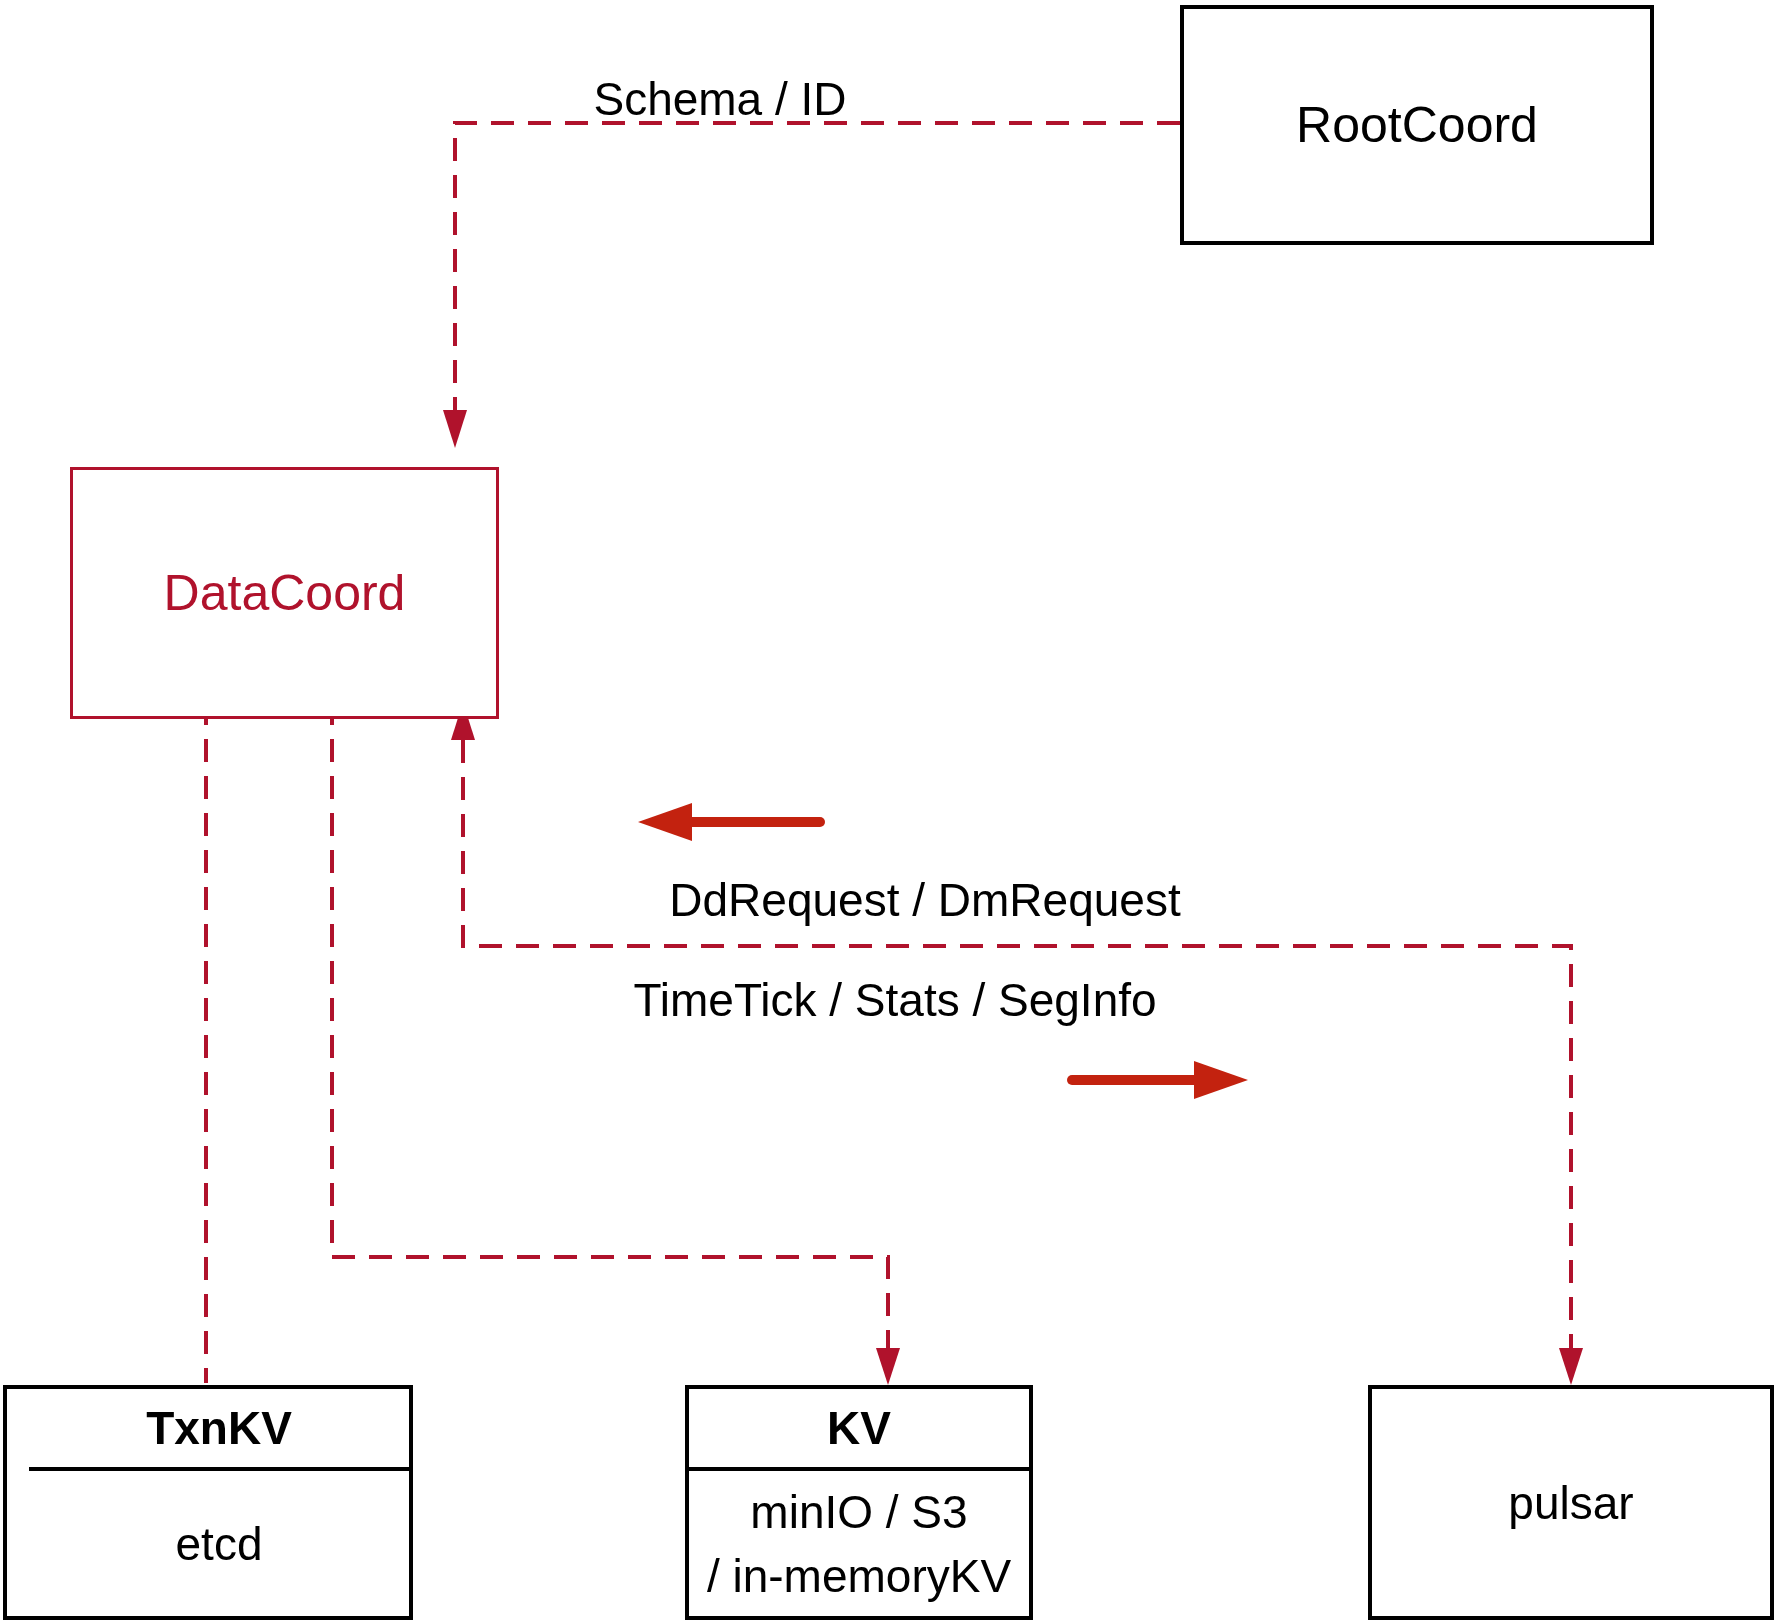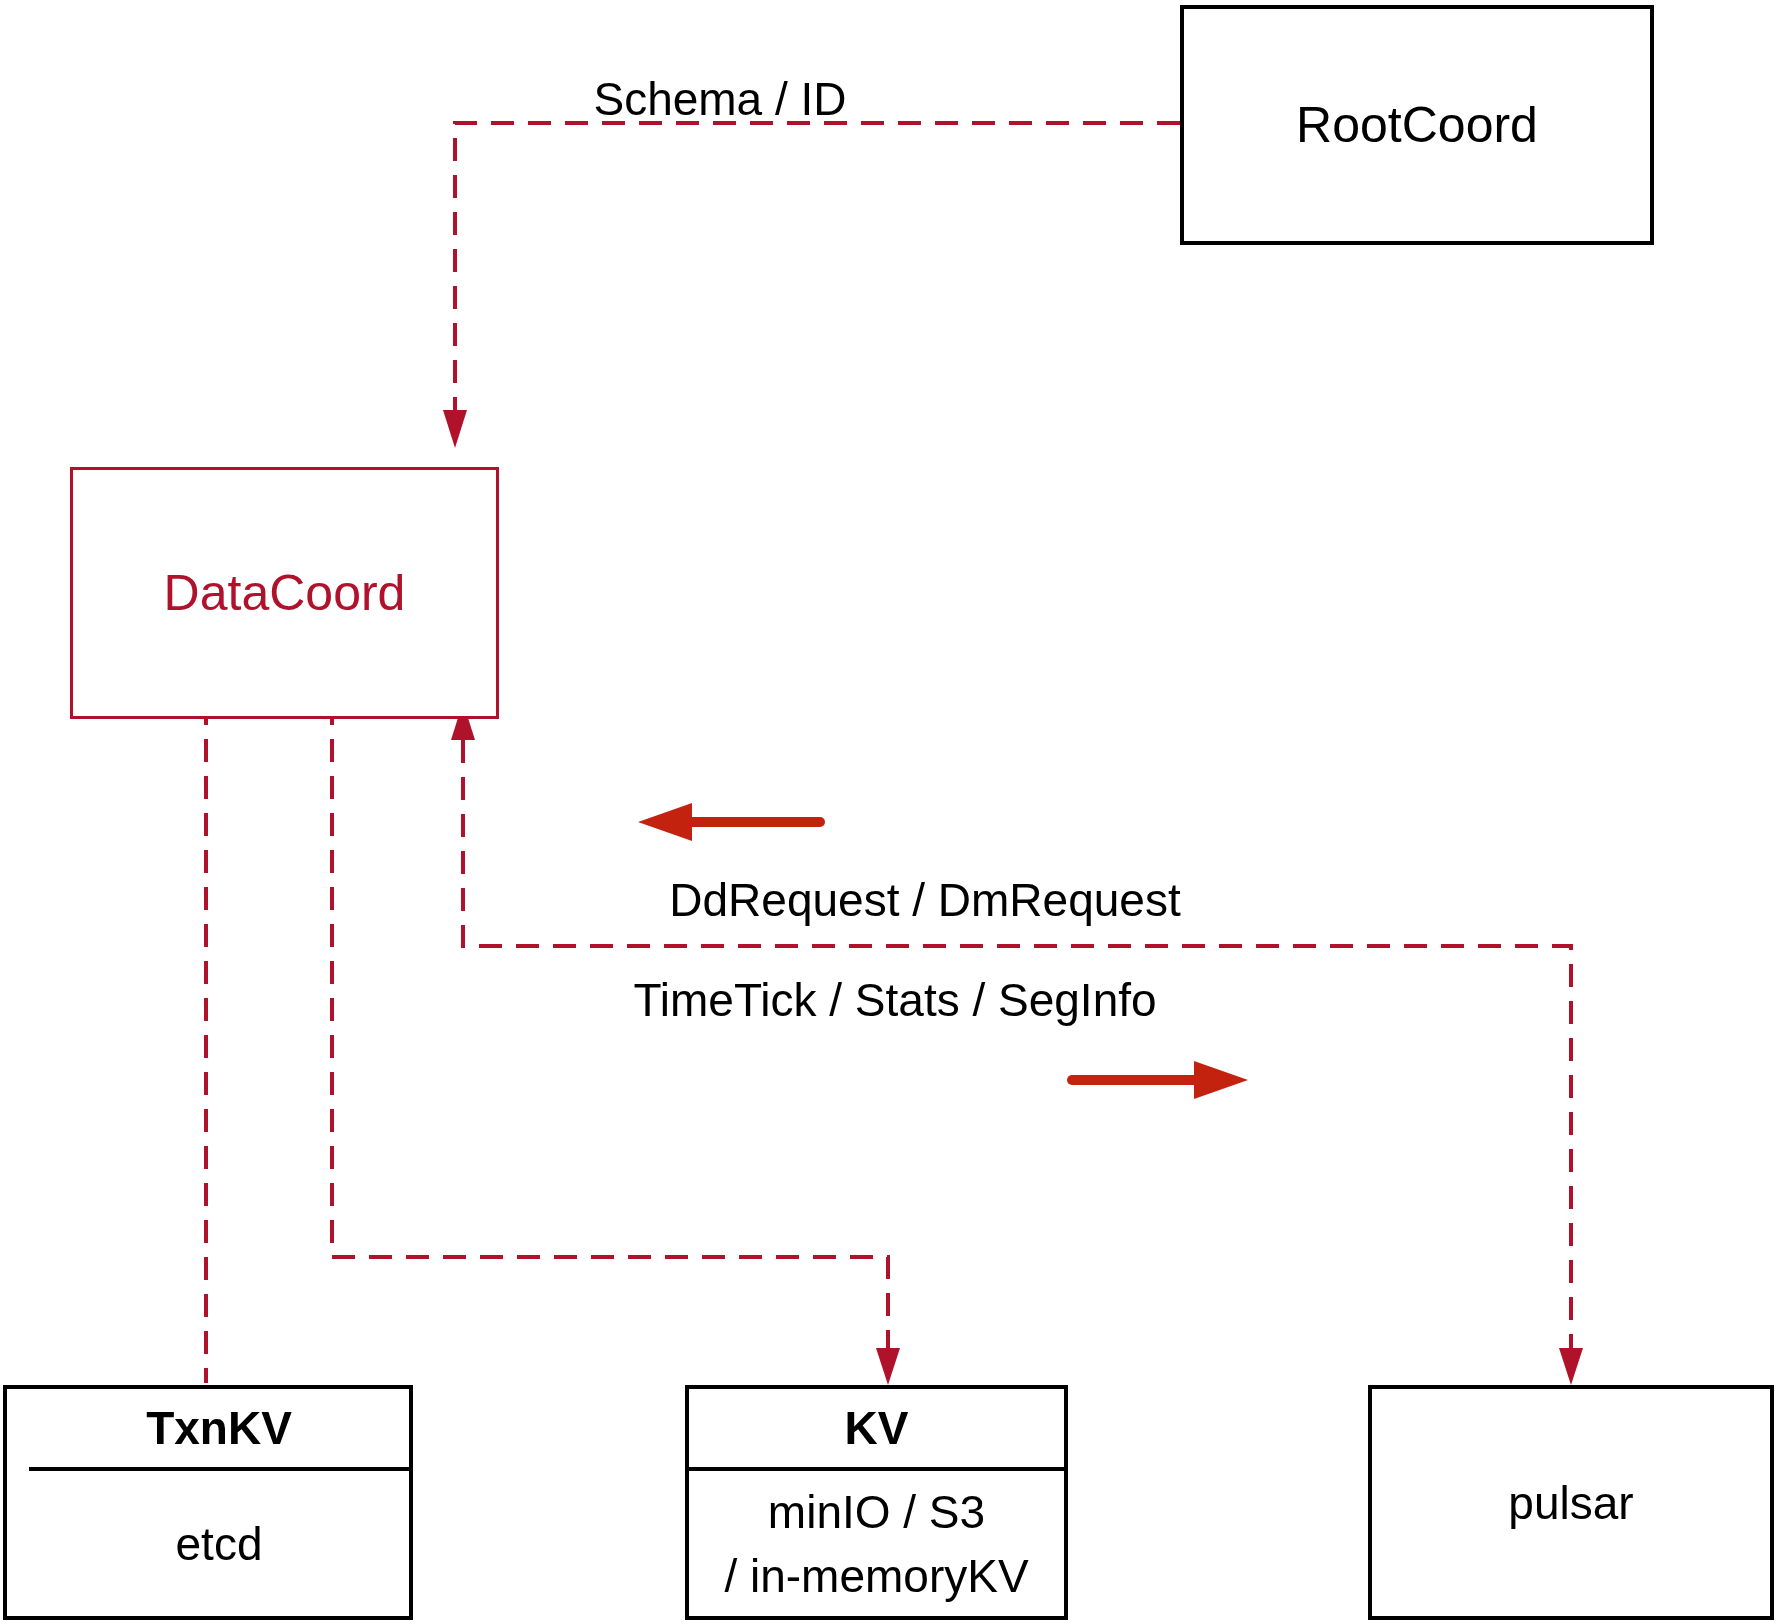--- a/index.html
+++ b/index.html
@@ -76,21 +76,21 @@
     <span>DataCoord</span>
   </div>
 
   <div class="node node-table" style="left:3px;top:1385px;width:410px;height:235px;padding-left:22px;">
     <div class="hd">TxnKV</div>
     <div class="bd">
       <span>etcd</span>
     </div>
   </div>
 
-  <div class="node node-table" style="left:685px;top:1385px;width:383px;height:235px;">
+  <div class="node node-table" style="left:685px;top:1385px;width:348px;height:235px;">
     <div class="hd">KV</div>
     <div class="bd">
       <span>minIO / S3</span>
       <span>/ in-memoryKV</span>
     </div>
   </div>
 
   <div class="node node-table" style="left:1368px;top:1385px;width:406px;height:235px;">
     <div class="bd">
       <span>pulsar</span>

